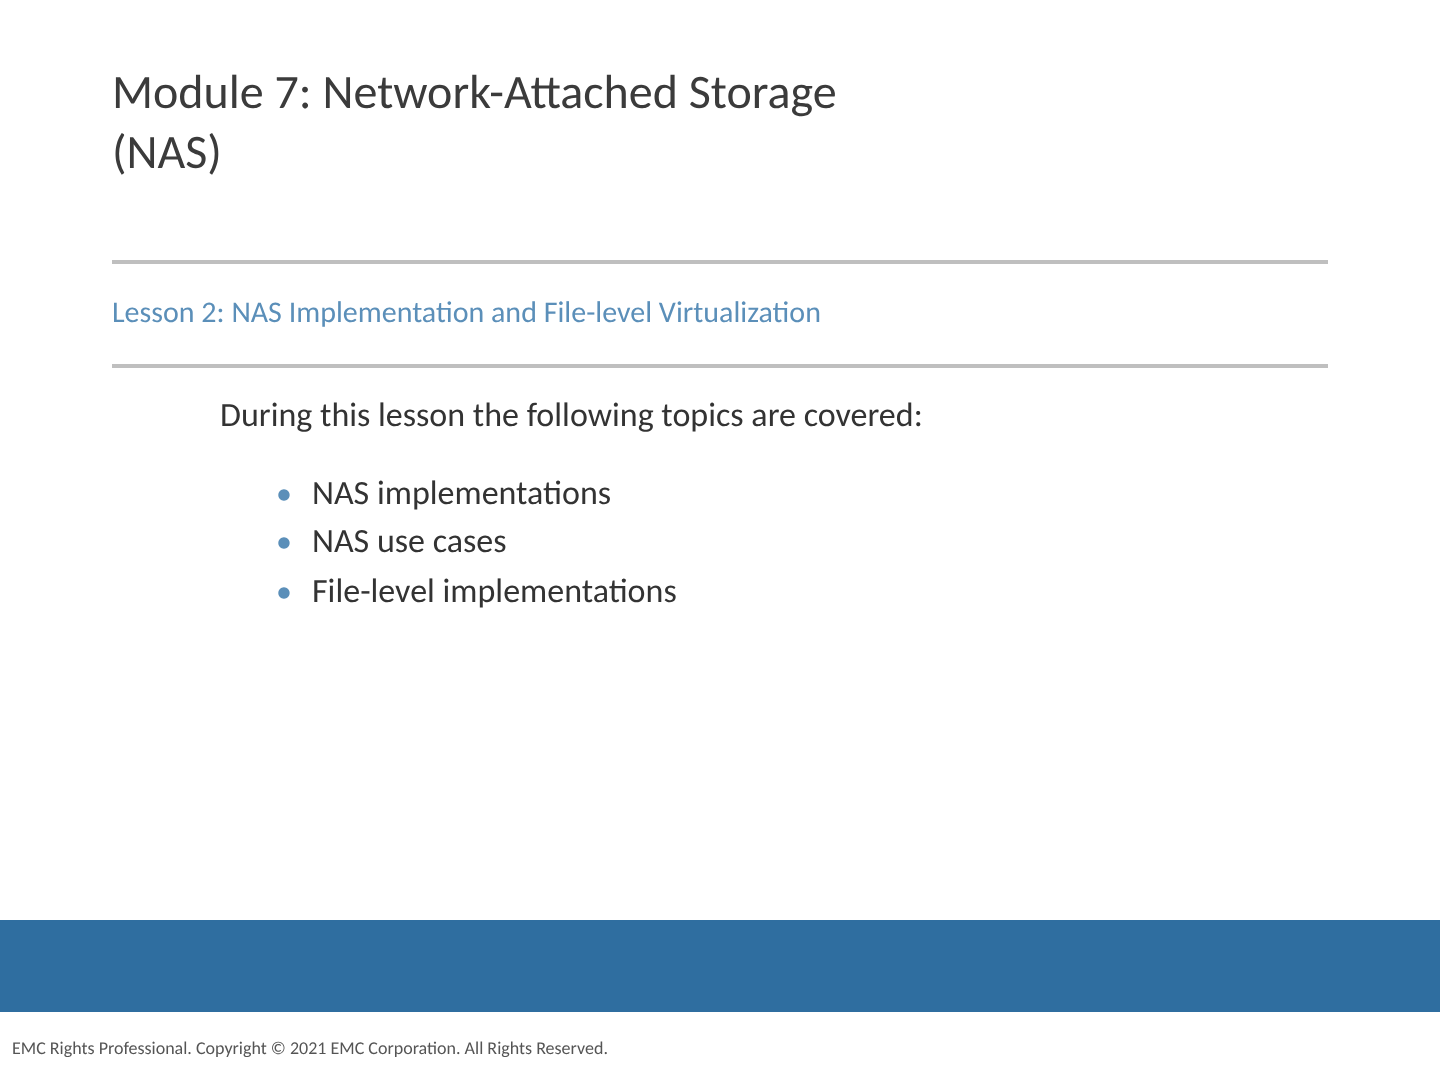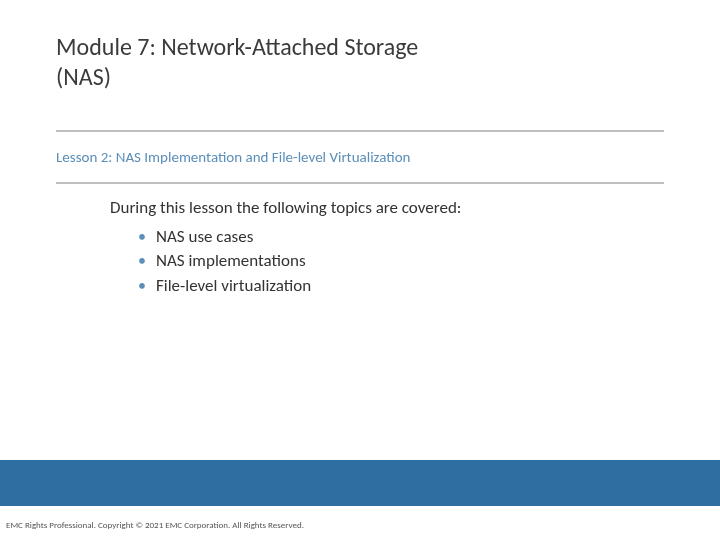--- a/index.html
+++ b/index.html
@@ -3,21 +3,21 @@
 <meta charset="utf-8">
 <style>
   * { margin: 0; padding: 0; box-sizing: border-box; }
   html, body { width: 720px; height: 540px; font-family: Calibri, Arial, sans-serif; background: #fff; color: #3a3a3a; overflow: hidden; }
   .slide { position: relative; width: 706px; height: 540px; }
   .module-title { position: absolute; left: 56px; top: 32px; width: 420px; font-size: 24px; font-weight: 400; line-height: 1.25; color: #3b3b3b; }
   .divider-top { position: absolute; left: 56px; top: 130px; width: 608px; height: 2px; background: #bfbfbf; }
   .lesson-title { position: absolute; left: 56px; top: 148px; font-size: 15px; font-weight: 400; color: #5b8fb9; }
   .divider-mid { position: absolute; left: 56px; top: 182px; width: 608px; height: 2px; background: #bfbfbf; }
   .body { position: absolute; left: 110px; top: 196px; font-size: 17px; line-height: 1.45; color: #333; }
-  .body .intro { margin-bottom: 4px; }
+  .body .intro { margin-bottom: 14px; }
   .body ul { list-style: none; margin-left: 28px; }
   .body ul li::before { content: "•"; color: #5b8fb9; display: inline-block; width: 18px; font-size: 16px; }
   .bottom-band { position: absolute; left: 0; bottom: 34px; width: 720px; height: 46px; background: #2f6ea0; }
   .footer { position: absolute; left: 0; bottom: 0; width: 720px; height: 32px; display: flex; align-items: center; justify-content: space-between; padding: 0 10px 0 6px; font-size: 9px; color: #555; }
   .footer .left { white-space: nowrap; }
   .footer .left .brand { font-weight: 400; }
   .footer .right { white-space: nowrap; }
   .footer .pagenum { margin-left: 6px; }
 </style>
 </head>
@@ -29,23 +29,23 @@
 
   <div class="divider-top"></div>
 
   <div class="lesson-title">Lesson 2: NAS Implementation and File-level Virtualization</div>
 
   <div class="divider-mid"></div>
 
   <div class="body">
     <div class="intro">During this lesson the following topics are covered:</div>
     <ul>
+      <li><span>NAS implementations</span></li>
       <li><span>NAS use cases</span></li>
-      <li><span>NAS implementations</span></li>
-      <li><span>File-level virtualization</span></li>
+      <li><span>File-level implementations</span></li>
     </ul>
   </div>
 
   <div class="bottom-band"></div>
 
   <div class="footer">
     <div class="left">
       <span class="brand">EMC Rights Professional.</span><span> Copyright © 2021 EMC Corporation. All Rights Reserved.</span>
     </div>
   </div>

